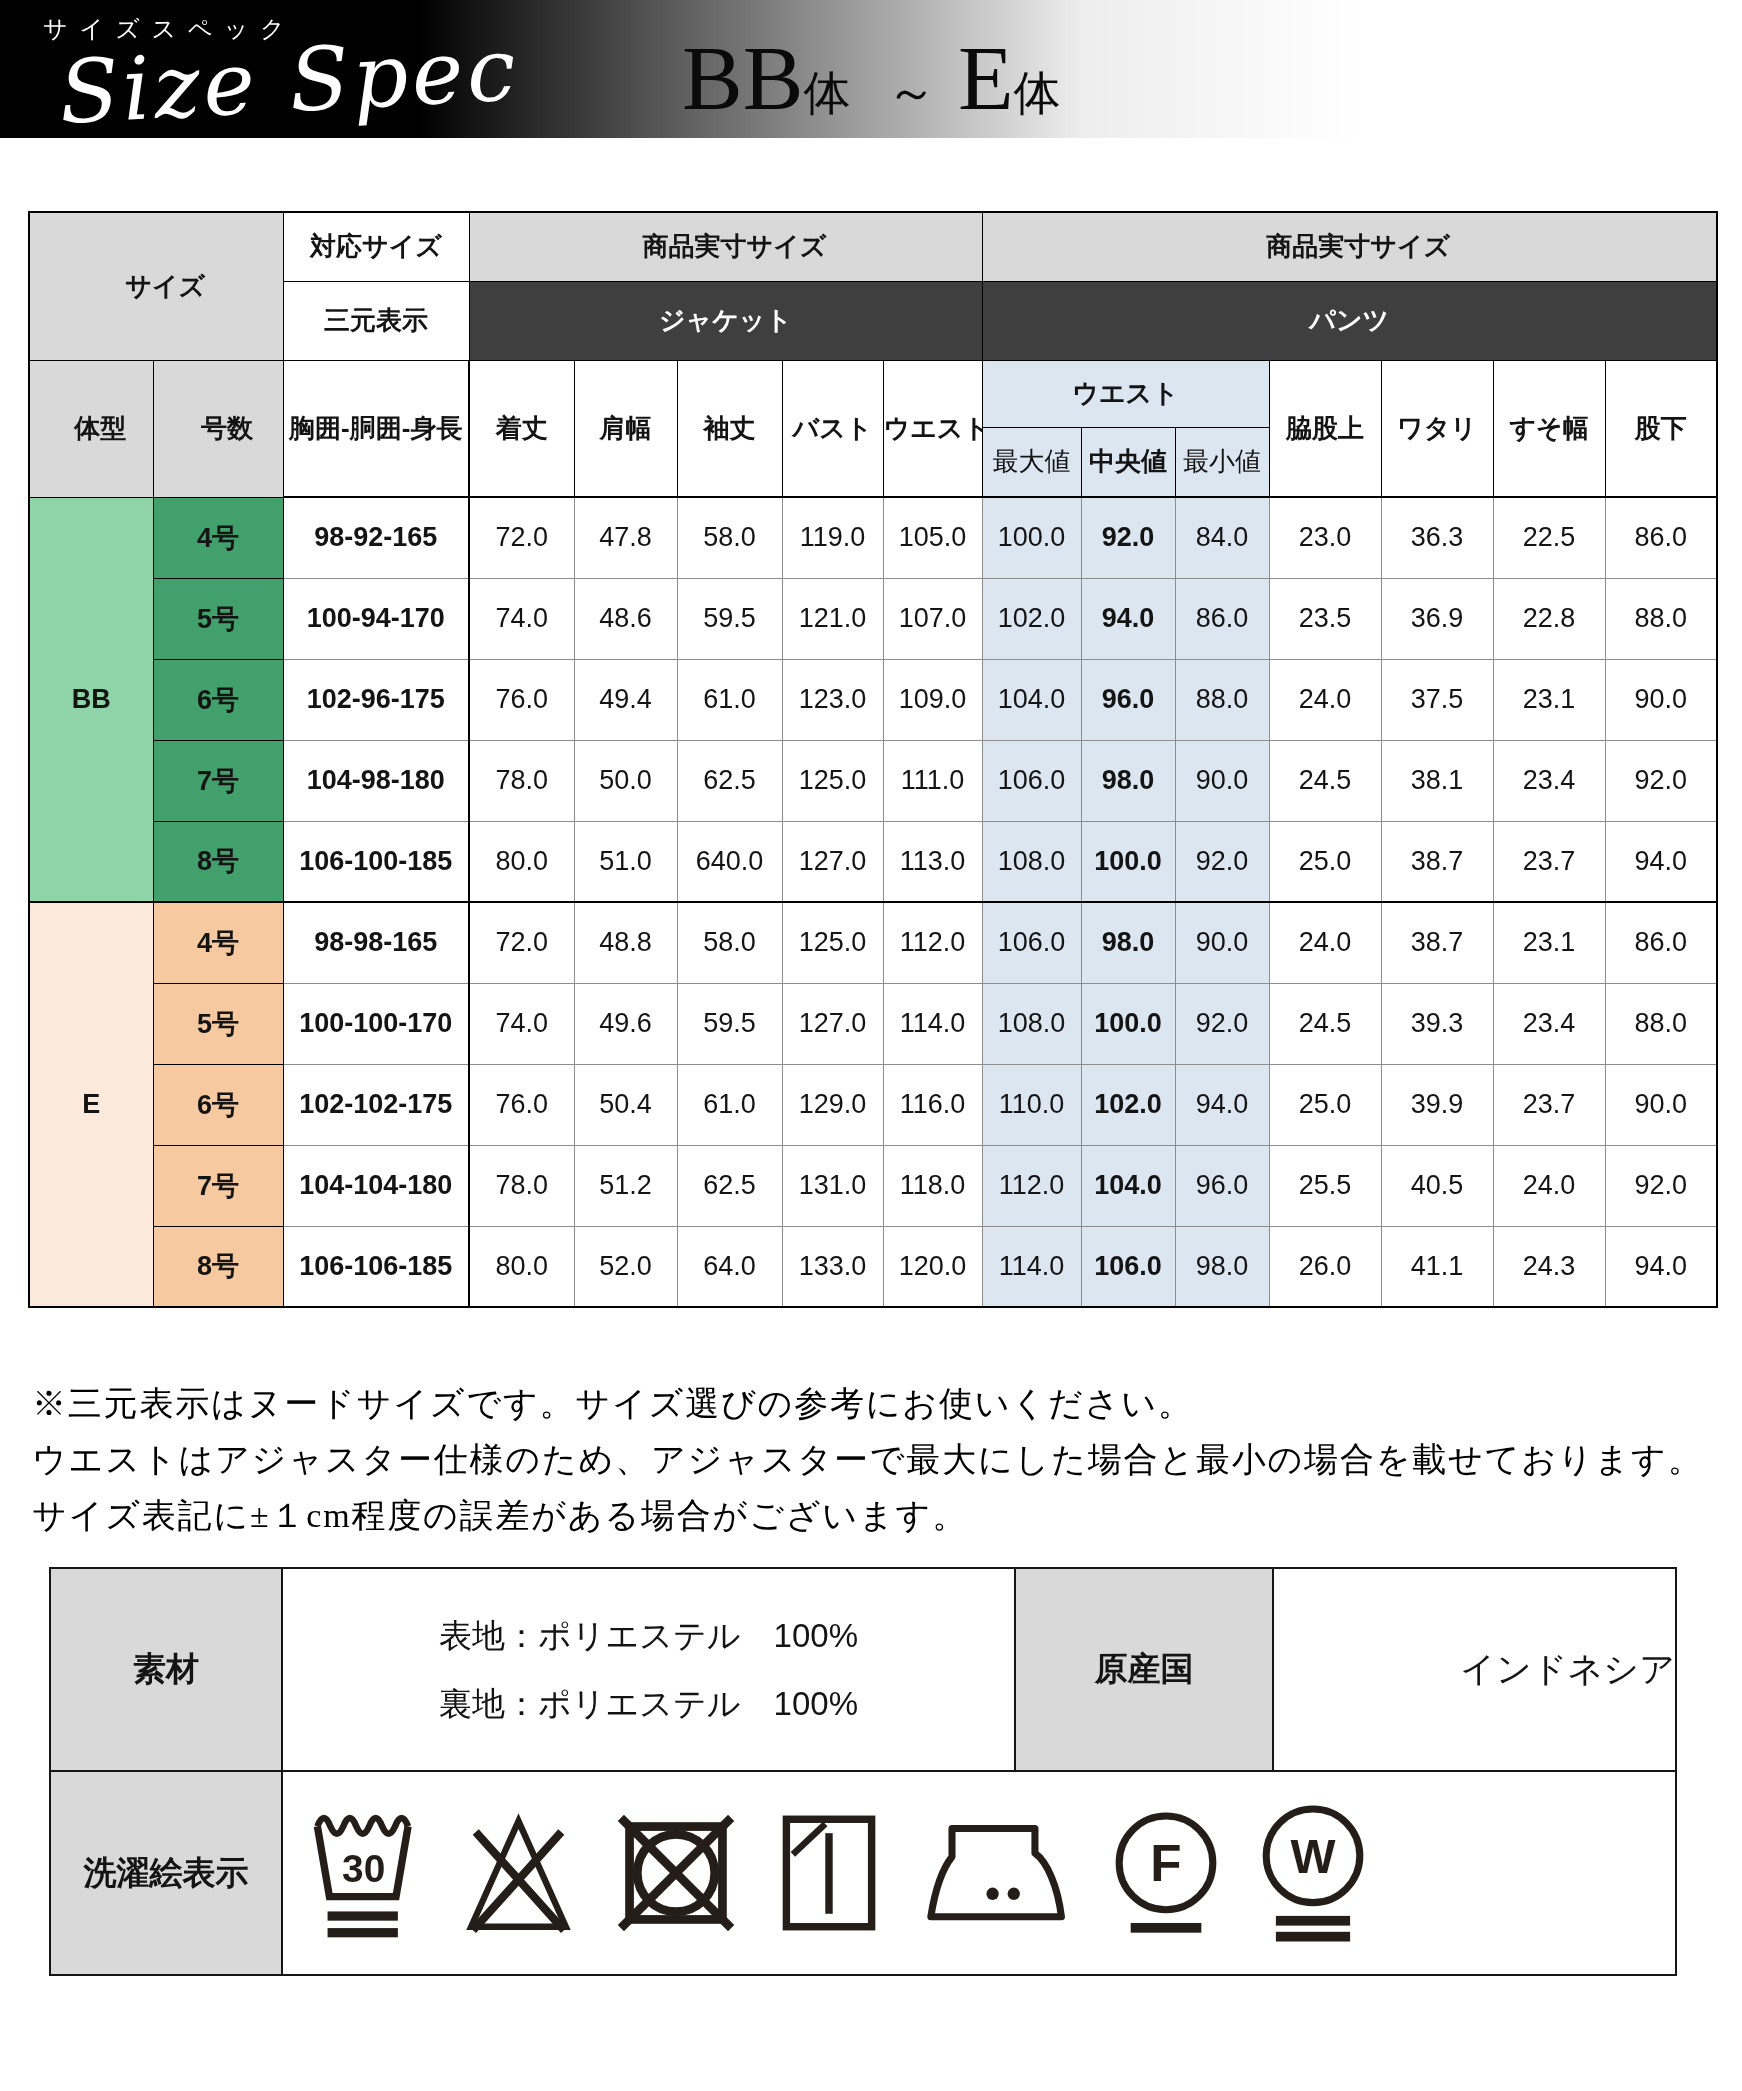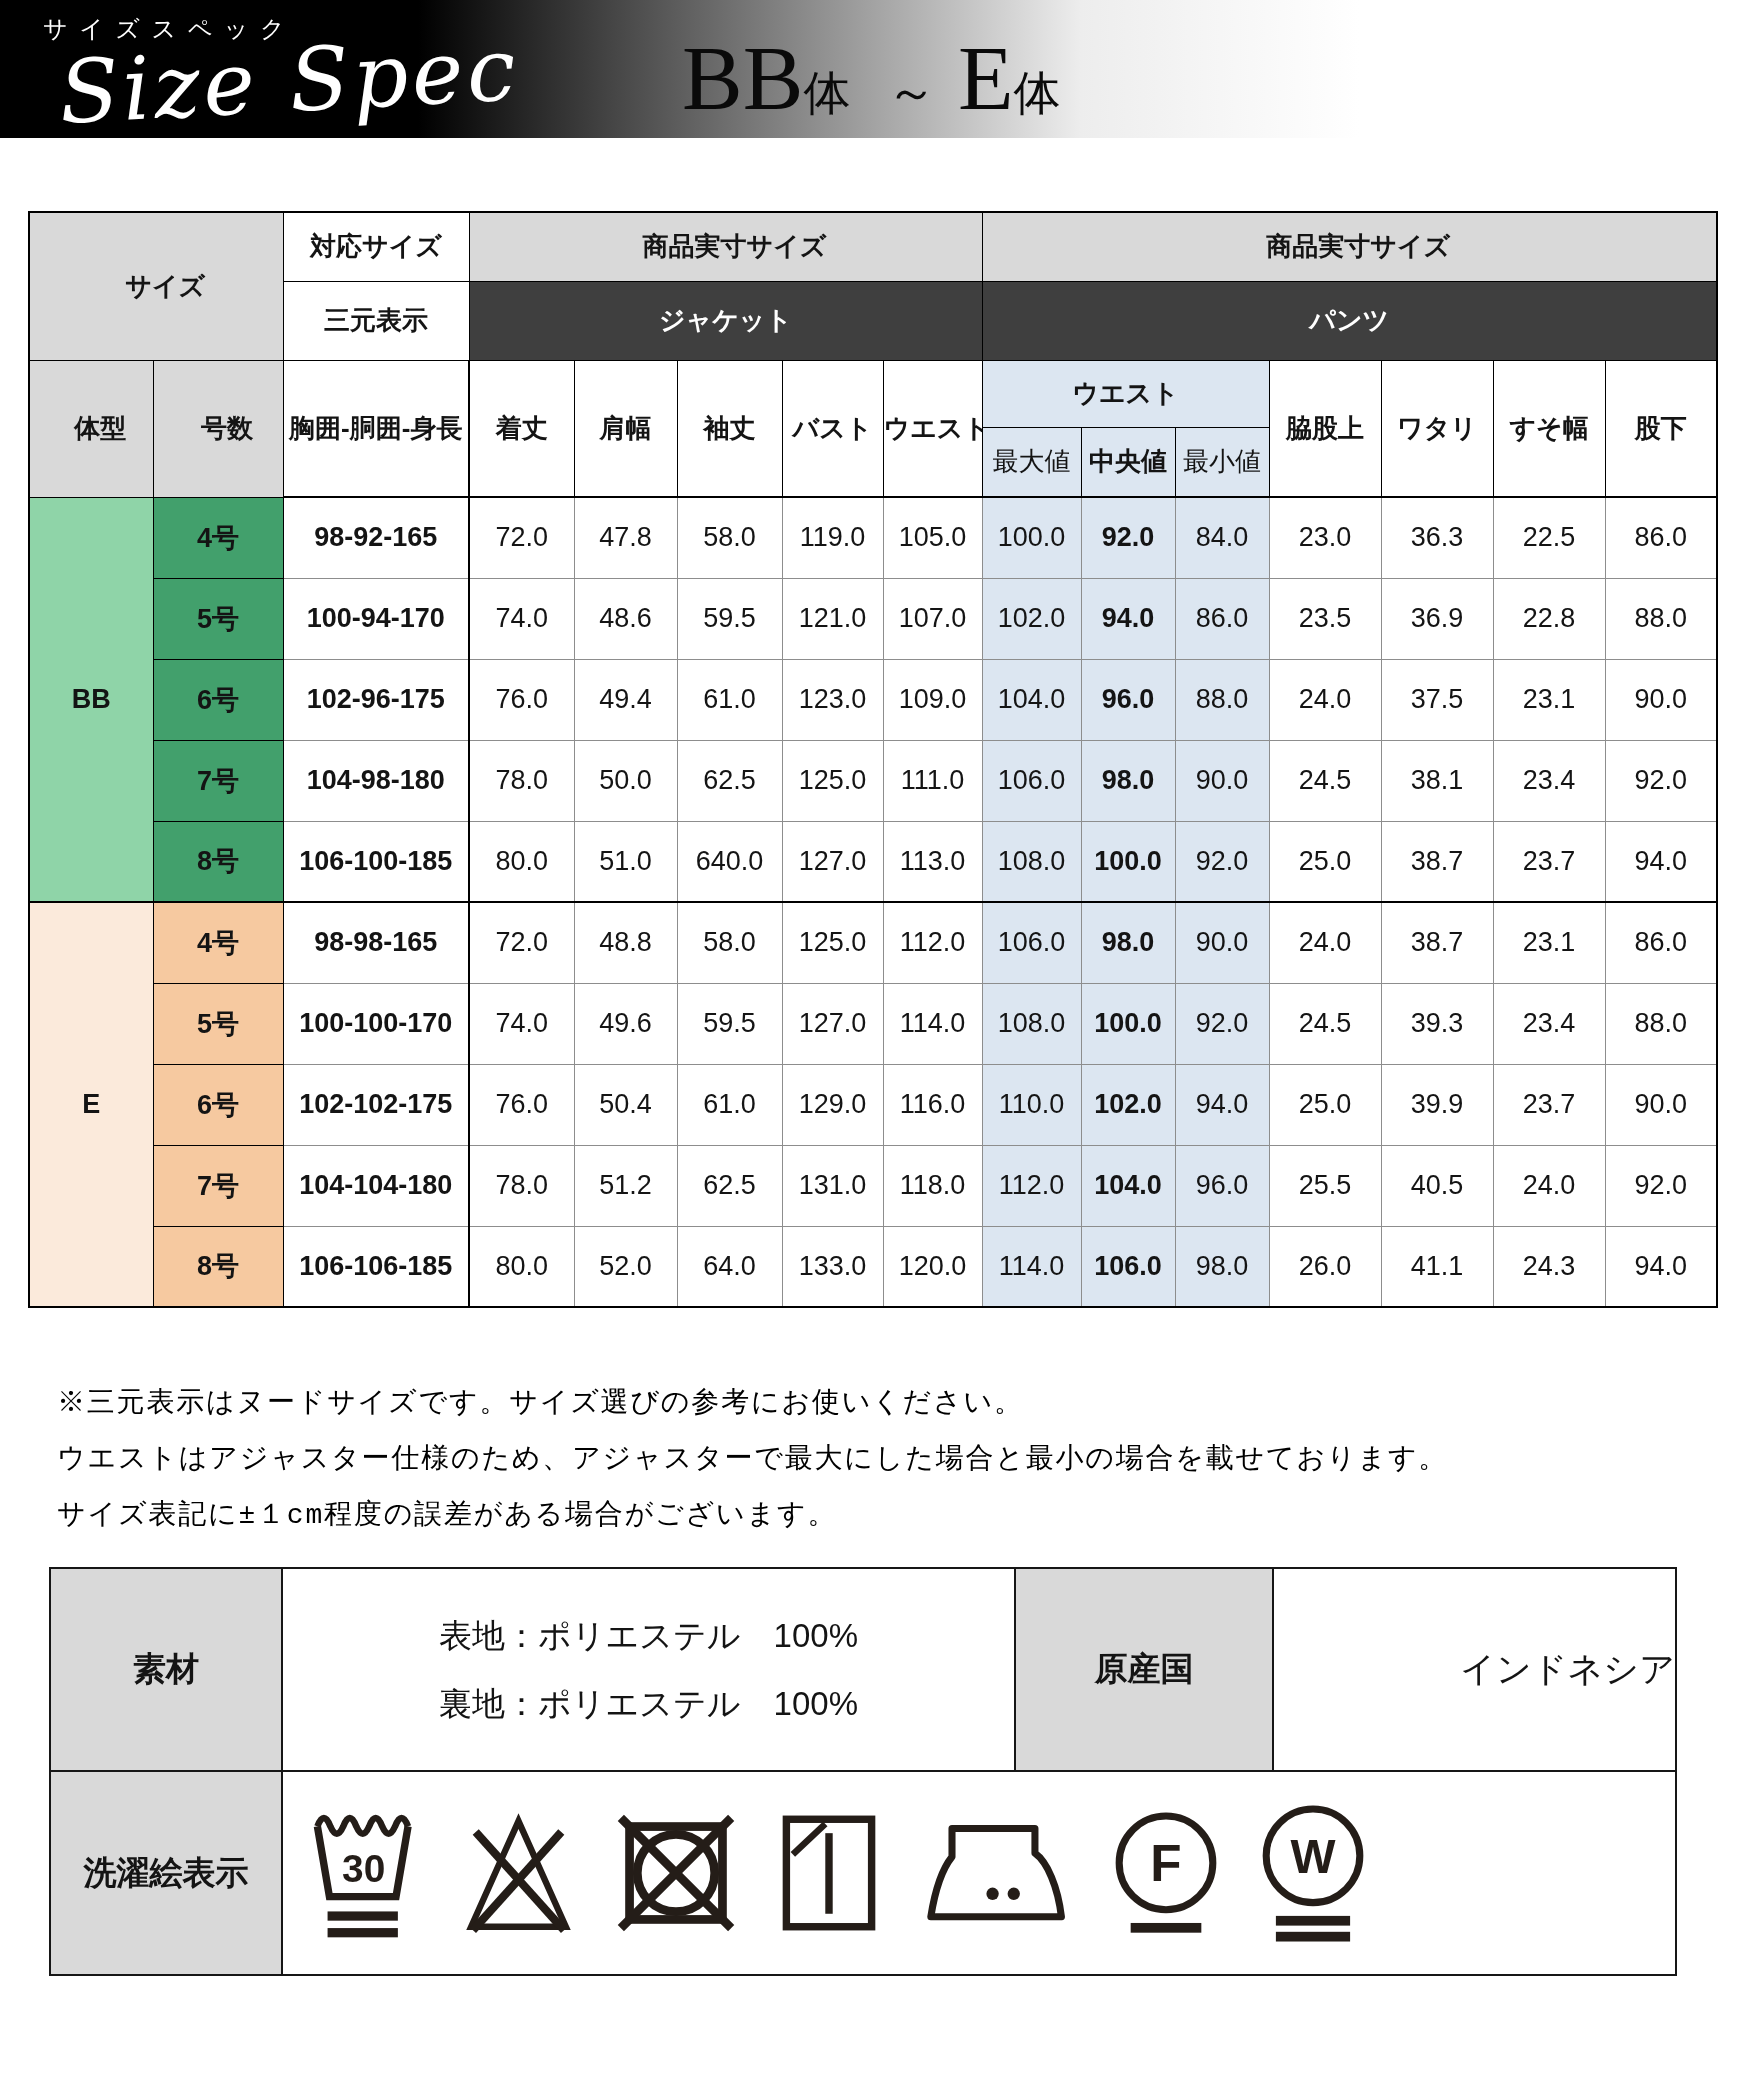--- a/index.html
+++ b/index.html
@@ -42,22 +42,22 @@
   .body-e  { background:var(--e-light,#fbeadb); }
   .num-cell { font-weight:bold; font-size:28px; border:0.9px solid #000 !important; }
   .num-bb { background:var(--bb-dark,#42a06c); }
   .num-e  { background:var(--e-dark,#f6c9a0); }
   .nude-cell { font-weight:bold; font-size:29px;
     border-left:1.8px solid #000 !important; border-right:2.7px solid #000 !important; }
   table.size tbody tr:first-child td { border-top:2.7px solid #000; }
   tr.group-divider td { border-top:2.7px solid #000 !important; }
 
   
-  .notes { margin:68px 0 0 57px; font-family:Liberation Mono, monospace;
-    font-size:28px; line-height:56px; color:#000; letter-spacing:1.8px; }
+  .notes { margin:68px 0 0 32px; font-family:Liberation Serif, serif;
+    font-size:34px; line-height:56px; color:#000; letter-spacing:1.8px; }
 
   
   table.info { border-collapse:collapse; table-layout:fixed; width:1625px; margin:23px 0 0 49px; }
   table.info td { border:2.7px solid #161616; vertical-align:middle; }
   tr.info-r1 { height:203px; } tr.info-r2 { height:204px; }
   .info-label { background:var(--header-gray,#d9d9d9); text-align:center;
     font-weight:bold; font-size:33px; }
   .material-cell { text-align:center; font-size:33px; line-height:2.05; font-weight:500; }
   .origin-cell { text-align:right; font-size:35px; }
   .care-cell { padding-left:27px; }

